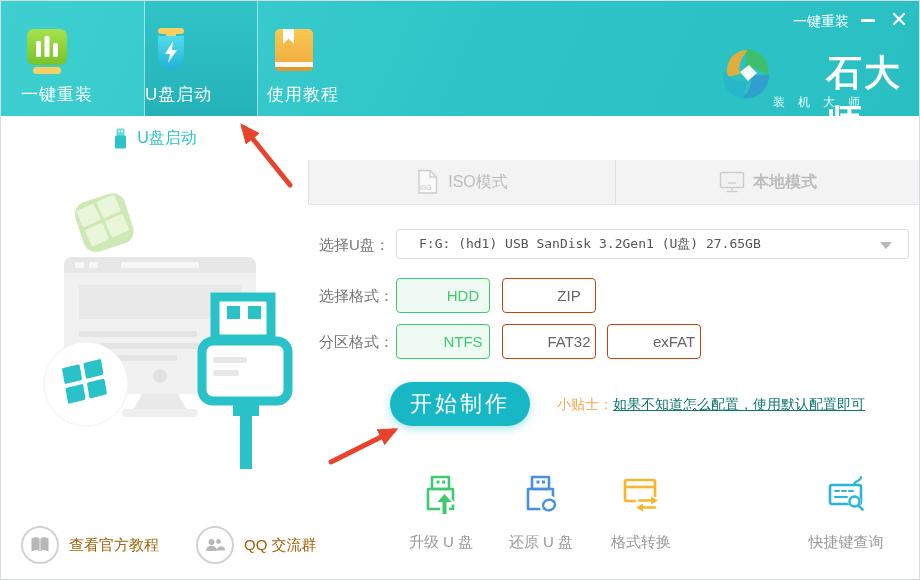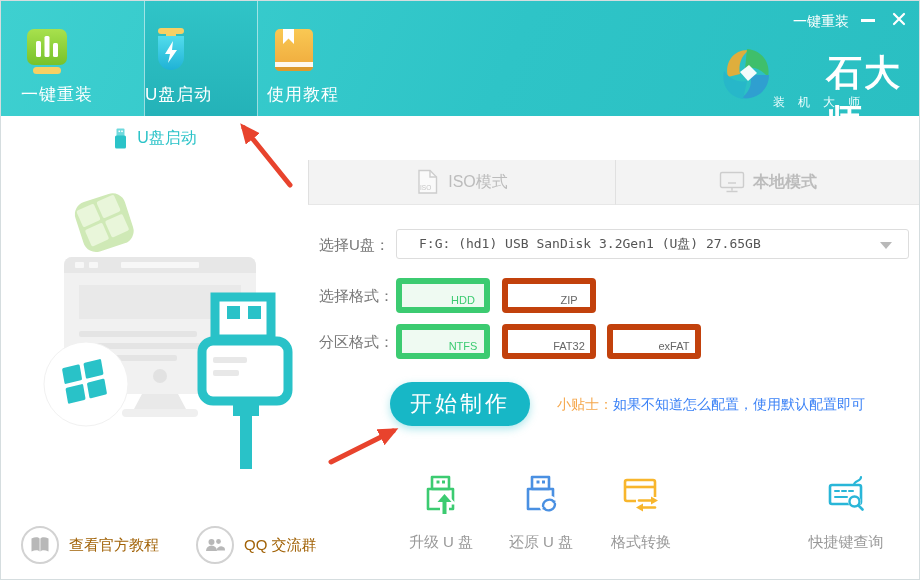--- a/index.html
+++ b/index.html
@@ -31,29 +31,29 @@
   .subtab.local{left:614px;width:305px;font-weight:bold;}
 
   
   .flabel{position:absolute;color:#777;font-size:15px;}
   .dropdown{position:absolute;left:395px;top:228px;width:513px;height:30px;border:1px solid #ddd;
             border-radius:3px;box-sizing:border-box;background:#fff;cursor:pointer;}
   .dropdown .val{position:absolute;left:10px;top:0;line-height:28px;font-size:13px;color:#555;
                  font-family:"DejaVu Sans Mono","Liberation Mono",monospace;white-space:nowrap;margin-left:12px;}
   .caret{position:absolute;right:16px;top:12px;width:0;height:0;
          border-left:6px solid transparent;border-right:6px solid transparent;border-top:7px solid #b9b9b9;}
-  .opt{position:absolute;width:94px;height:35px;line-height:33px;text-align:center;font-size:11px;
-       border:6px solid #c2410c;border-radius:4px;color:#666;background:#fff;box-sizing:border-box;cursor:pointer;padding-left:40px;}
+  .opt{position:absolute;width:94px;height:35px;line-height:33px;text-align:center;font-size:15px;
+       border:1px solid #c2410c;border-radius:4px;color:#666;background:#fff;box-sizing:border-box;cursor:pointer;padding-left:40px;}
   .opt.sel{border-color:#3ccb71;color:#3ccb71;background:#effaf2;}
   .start-btn{position:absolute;left:389px;top:381px;width:140px;height:44px;border-radius:22px;
              background:#17b7c6;color:#fff;font-size:22px;line-height:44px;text-align:center;
              letter-spacing:3px;cursor:pointer;box-shadow:0 3px 8px rgba(23,183,198,.35);}
   .tip{position:absolute;left:556px;top:395px;font-size:14px;white-space:nowrap;}
   .tip .pre{color:#f5a74b;}
-  .tip .txt{color:#3b82f6;}
+  .tip .txt{color:#0f766e;text-decoration:underline;}
 
   
   .tool{position:absolute;top:472px;width:100px;text-align:center;cursor:pointer;}
   .tool .tlabel{margin-top:10px;font-size:15px;color:#999;white-space:nowrap;}
 
   
   .flink{position:absolute;top:524px;height:40px;display:flex;align-items:center;gap:10px;
          color:#a16207;font-size:15px;cursor:pointer;}
   .fcircle{width:38px;height:38px;border-radius:50%;border:2px solid #d2d2d2;box-sizing:border-box;
            display:flex;align-items:center;justify-content:center;}

